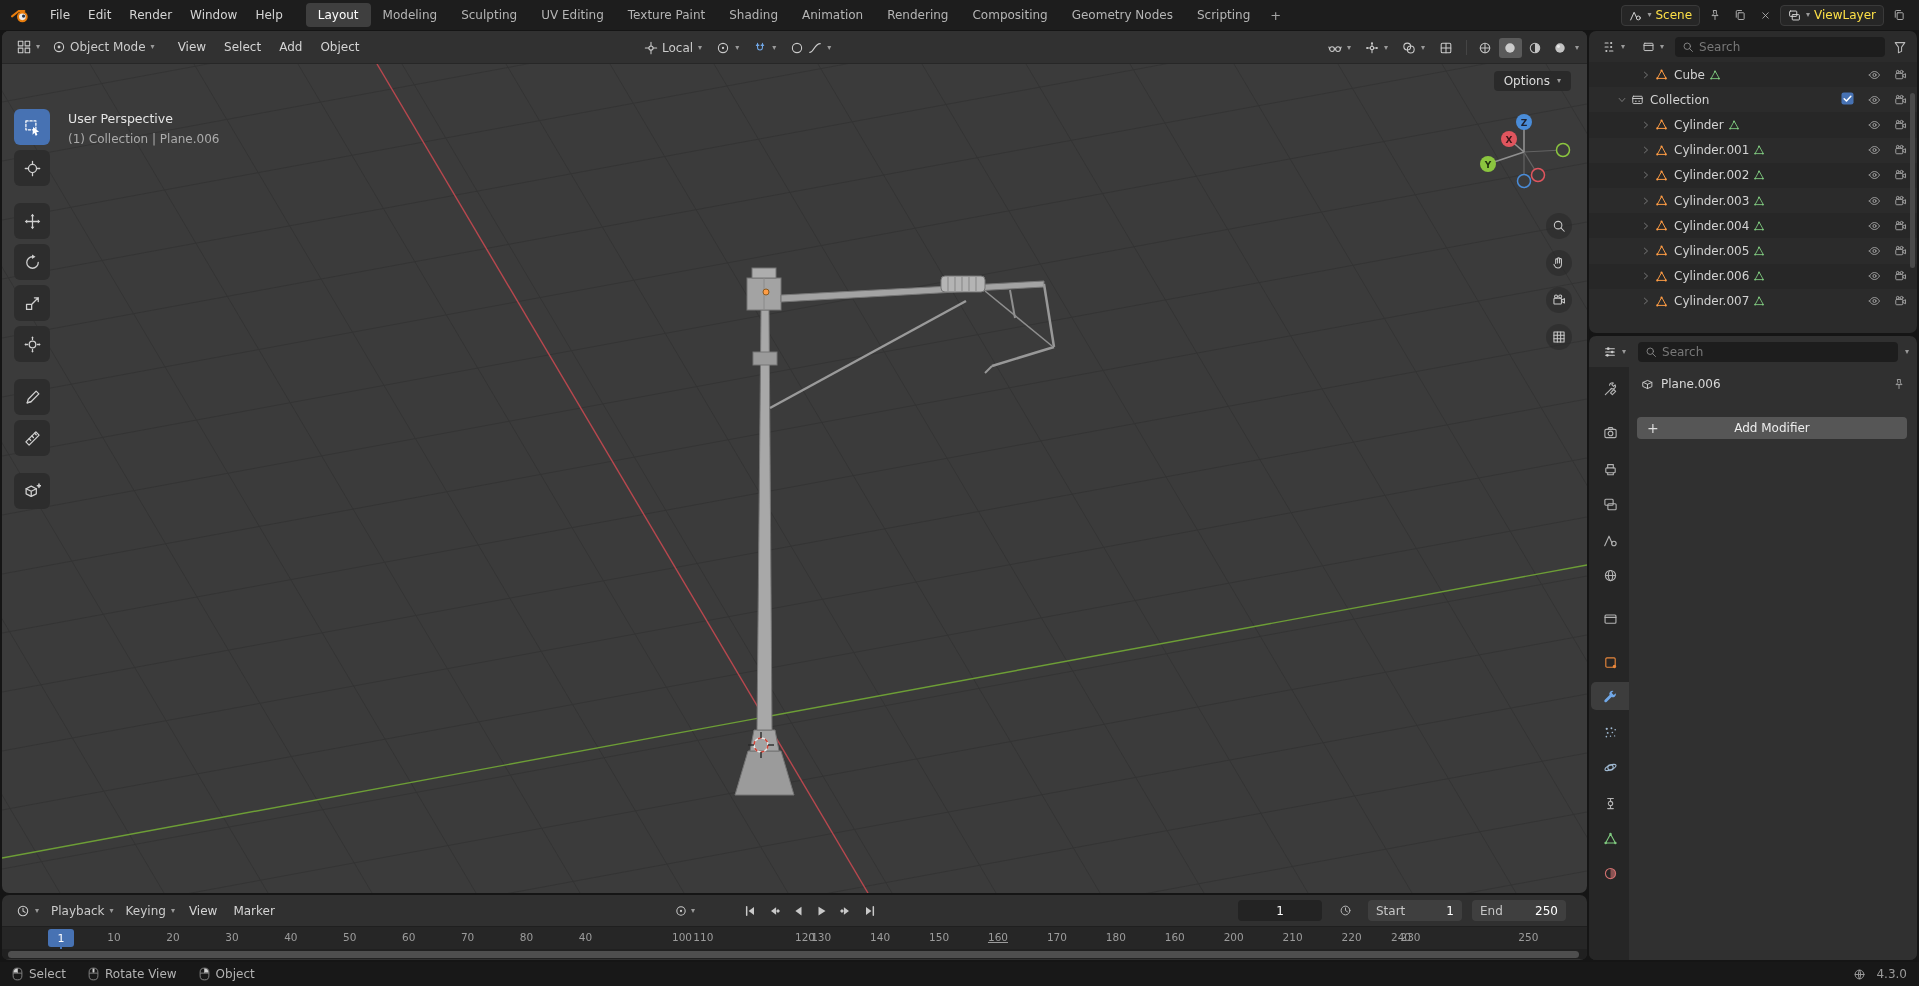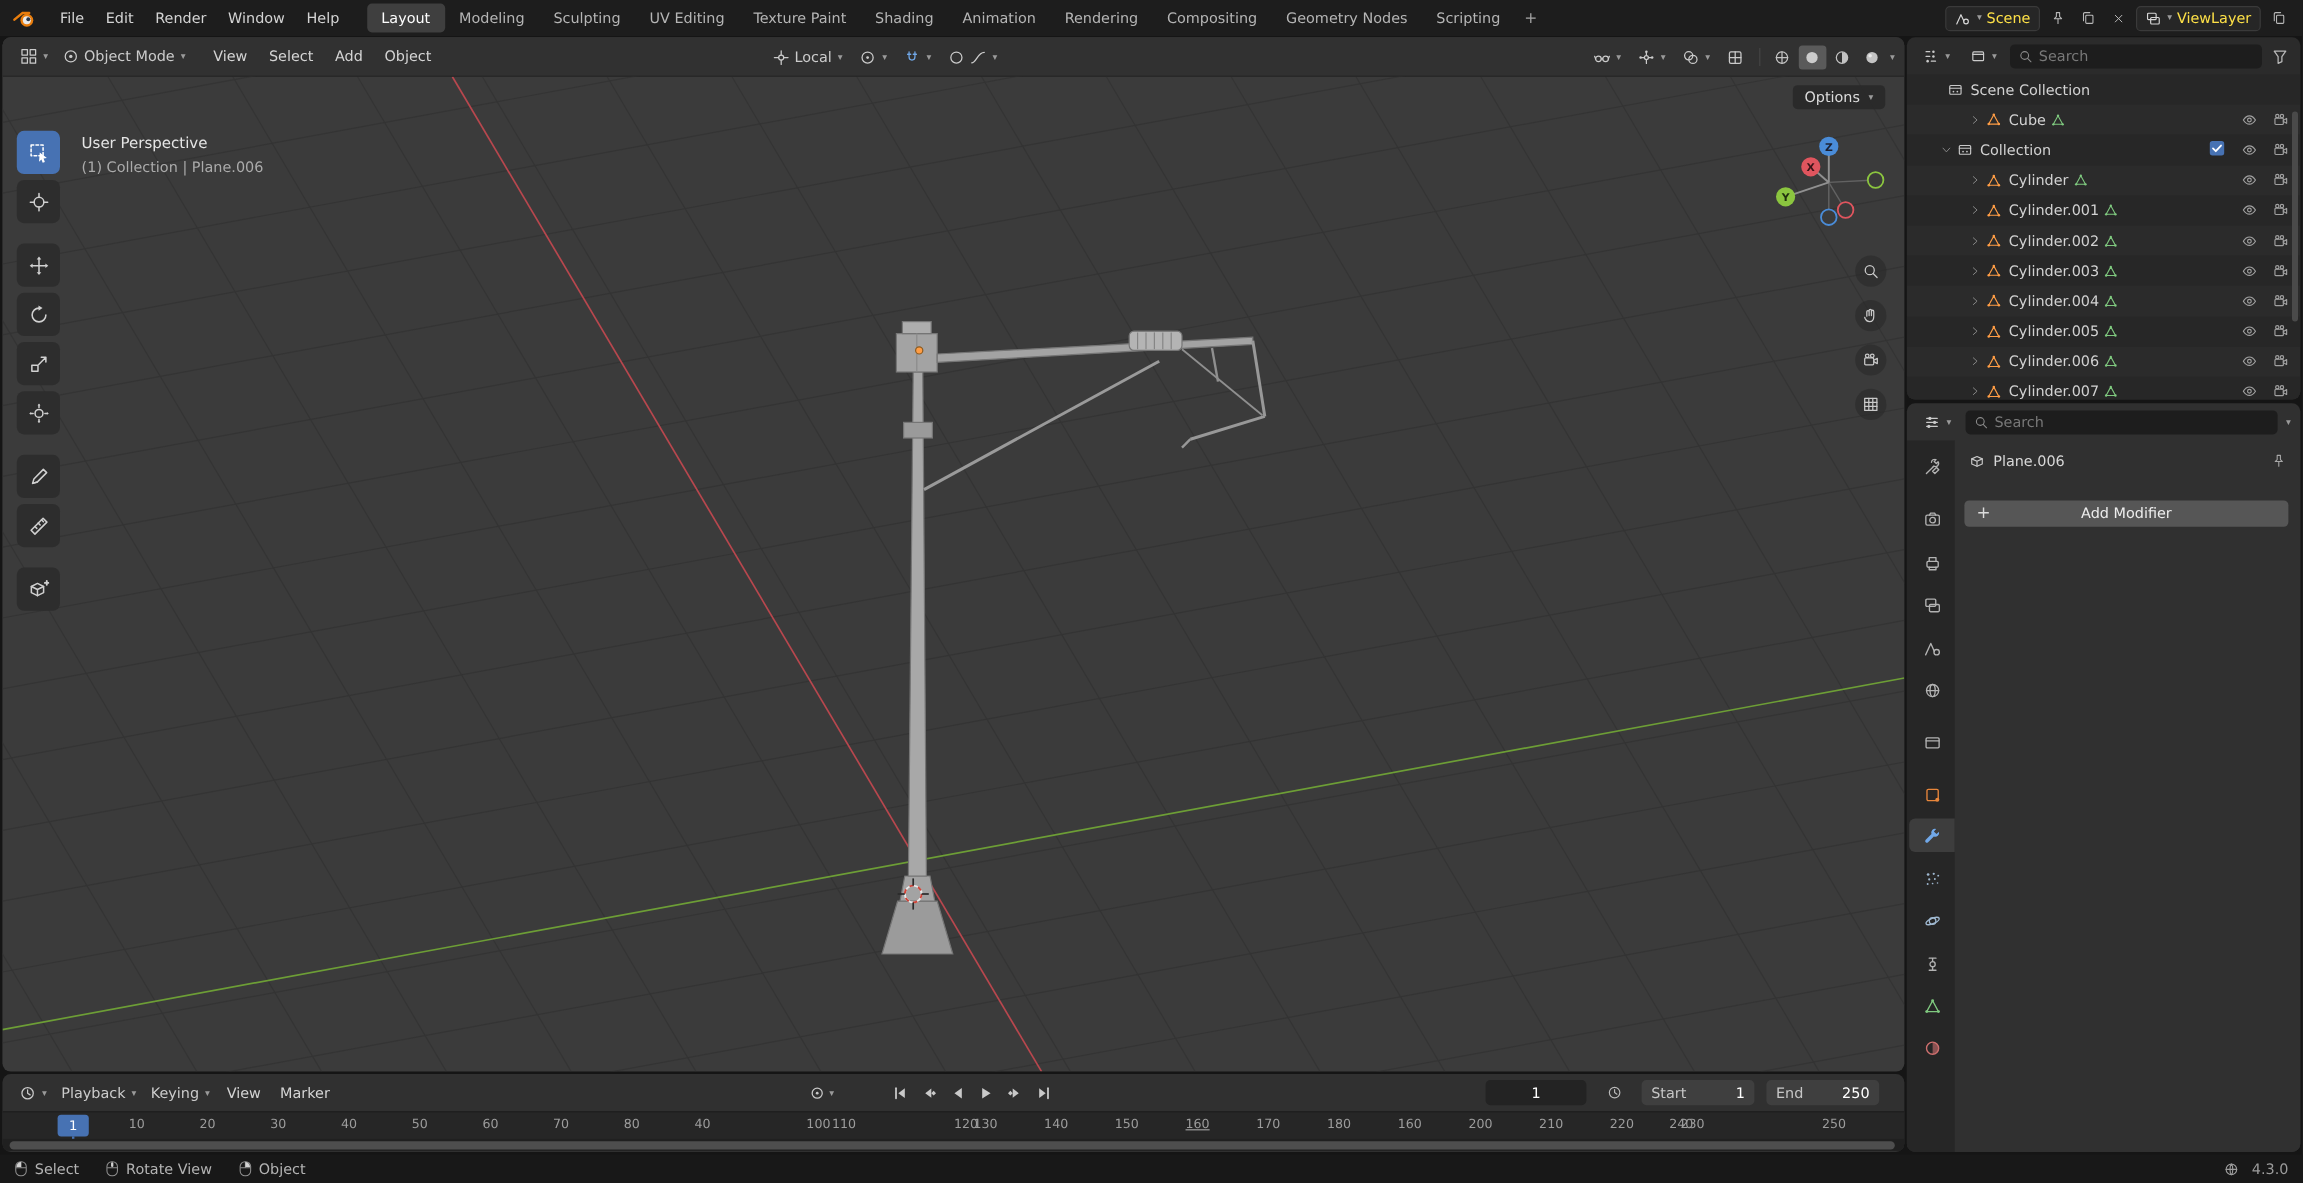--- a/index.html
+++ b/index.html
@@ -622,32 +622,20 @@
       <input placeholder="Search" style="">
     </div>
     <span class="ic-btn">
         <svg viewBox="0 0 16 16" width="14" height="14" fill="none" stroke="currentColor" stroke-width="1.2" stroke-linecap="round" stroke-linejoin="round">
           <path d="M2.5 3h11L9.8 8.2V13l-3.6 1.6V8.2Z"></path>
         </svg>
       </span>
   </div>
   <div id="ol-rows">
       <div class="ol-row">
-        <span class="sp" style="width:30px"></span>
-        <span class="ic c-gray">
-          <svg viewBox="0 0 16 16" width="13" height="13" fill="none" stroke="currentColor" stroke-width="1.2" stroke-linecap="round" stroke-linejoin="round">
-            <rect x="2.2" y="4" width="11.6" height="9" rx="1"></rect>
-            <path d="M2.2 6.8h11.6"></path>
-            <circle cx="6" cy="10.2" r=".9" fill="currentColor" stroke="none"></circle>
-            <circle cx="10" cy="10.2" r=".9" fill="currentColor" stroke="none"></circle>
-          </svg>
-        </span>
-        <span class="ol-label">Scene Collection</span>
-      </div>
-      <div class="ol-row">
         <span class="sp" style="width:48px"></span>
         <span class="ic chev">
           <svg viewBox="0 0 16 16" width="10" height="10" fill="none" stroke="currentColor" stroke-width="1.2" stroke-linecap="round" stroke-linejoin="round">
             <path d="M5.5 3.5 10.5 8l-5 4.5"></path>
           </svg>
         </span>
         <span class="ic c-orange">
           <svg viewBox="0 0 16 16" width="13" height="13" fill="none" stroke="currentColor" stroke-width="1.2" stroke-linecap="round" stroke-linejoin="round">
             <path d="M8 3.2 2.8 12.8h10.4Z"></path>
             <circle cx="8" cy="3.2" r="1.3" fill="currentColor" stroke="none"></circle>

